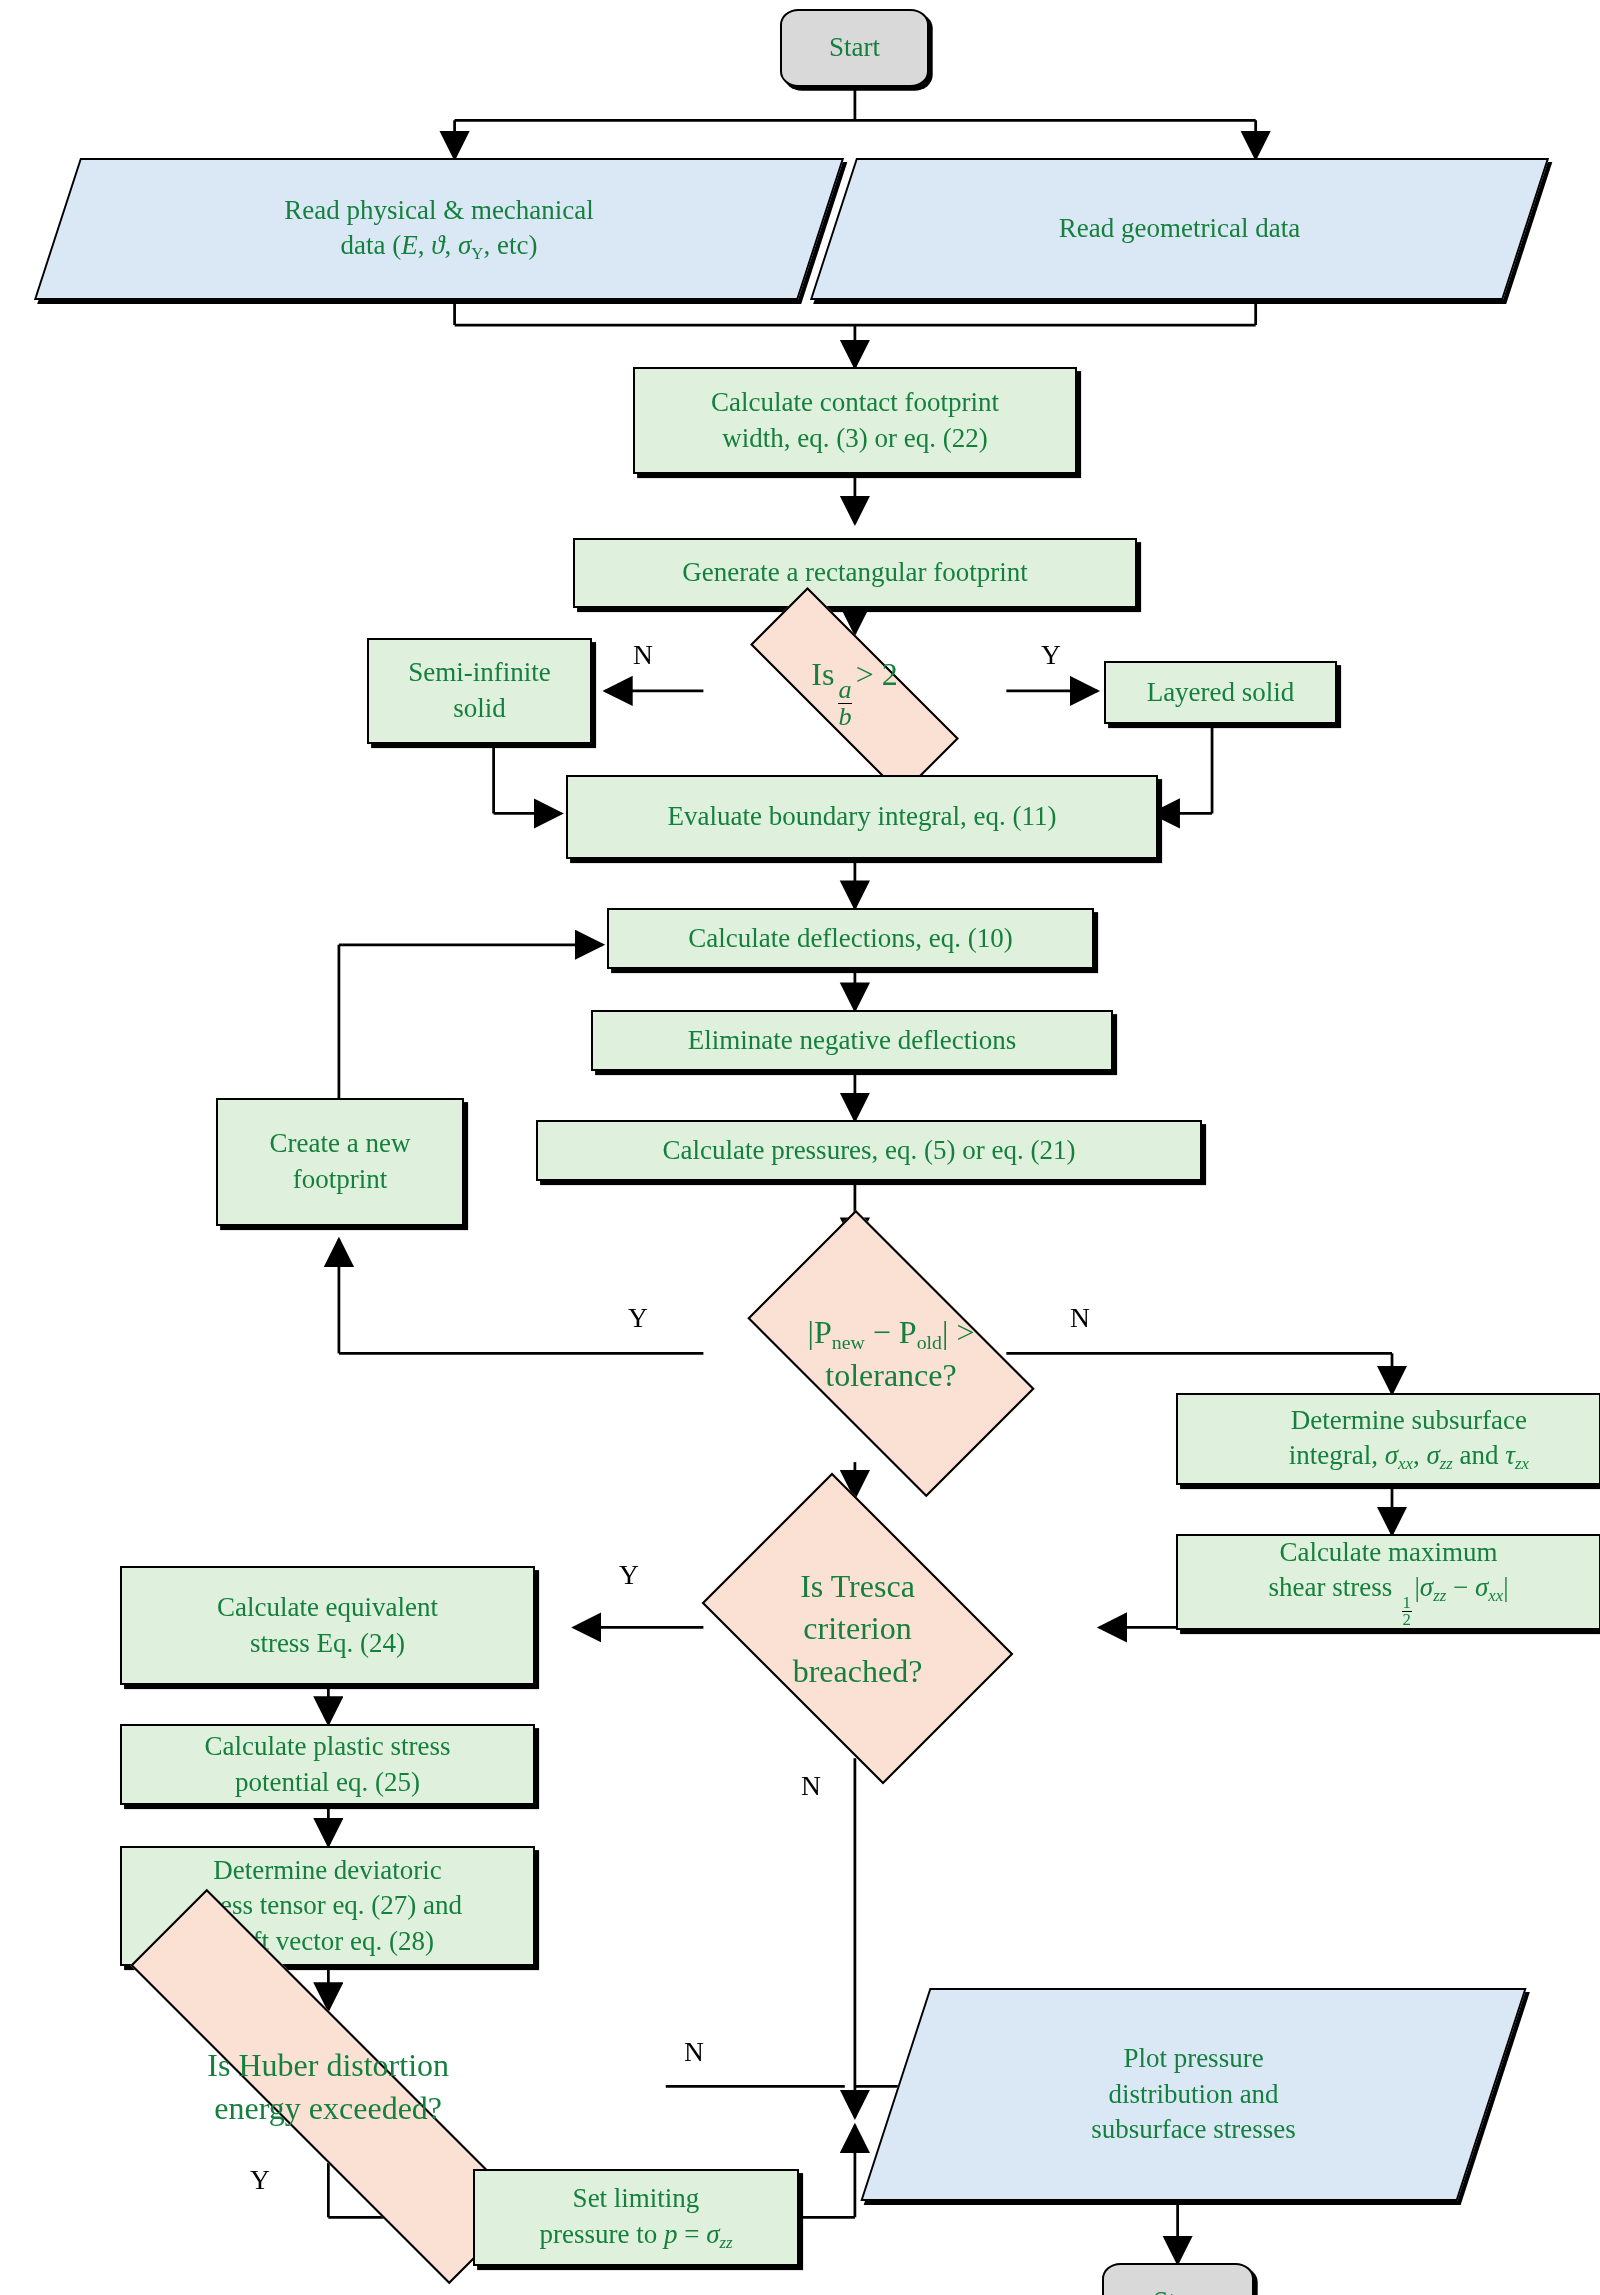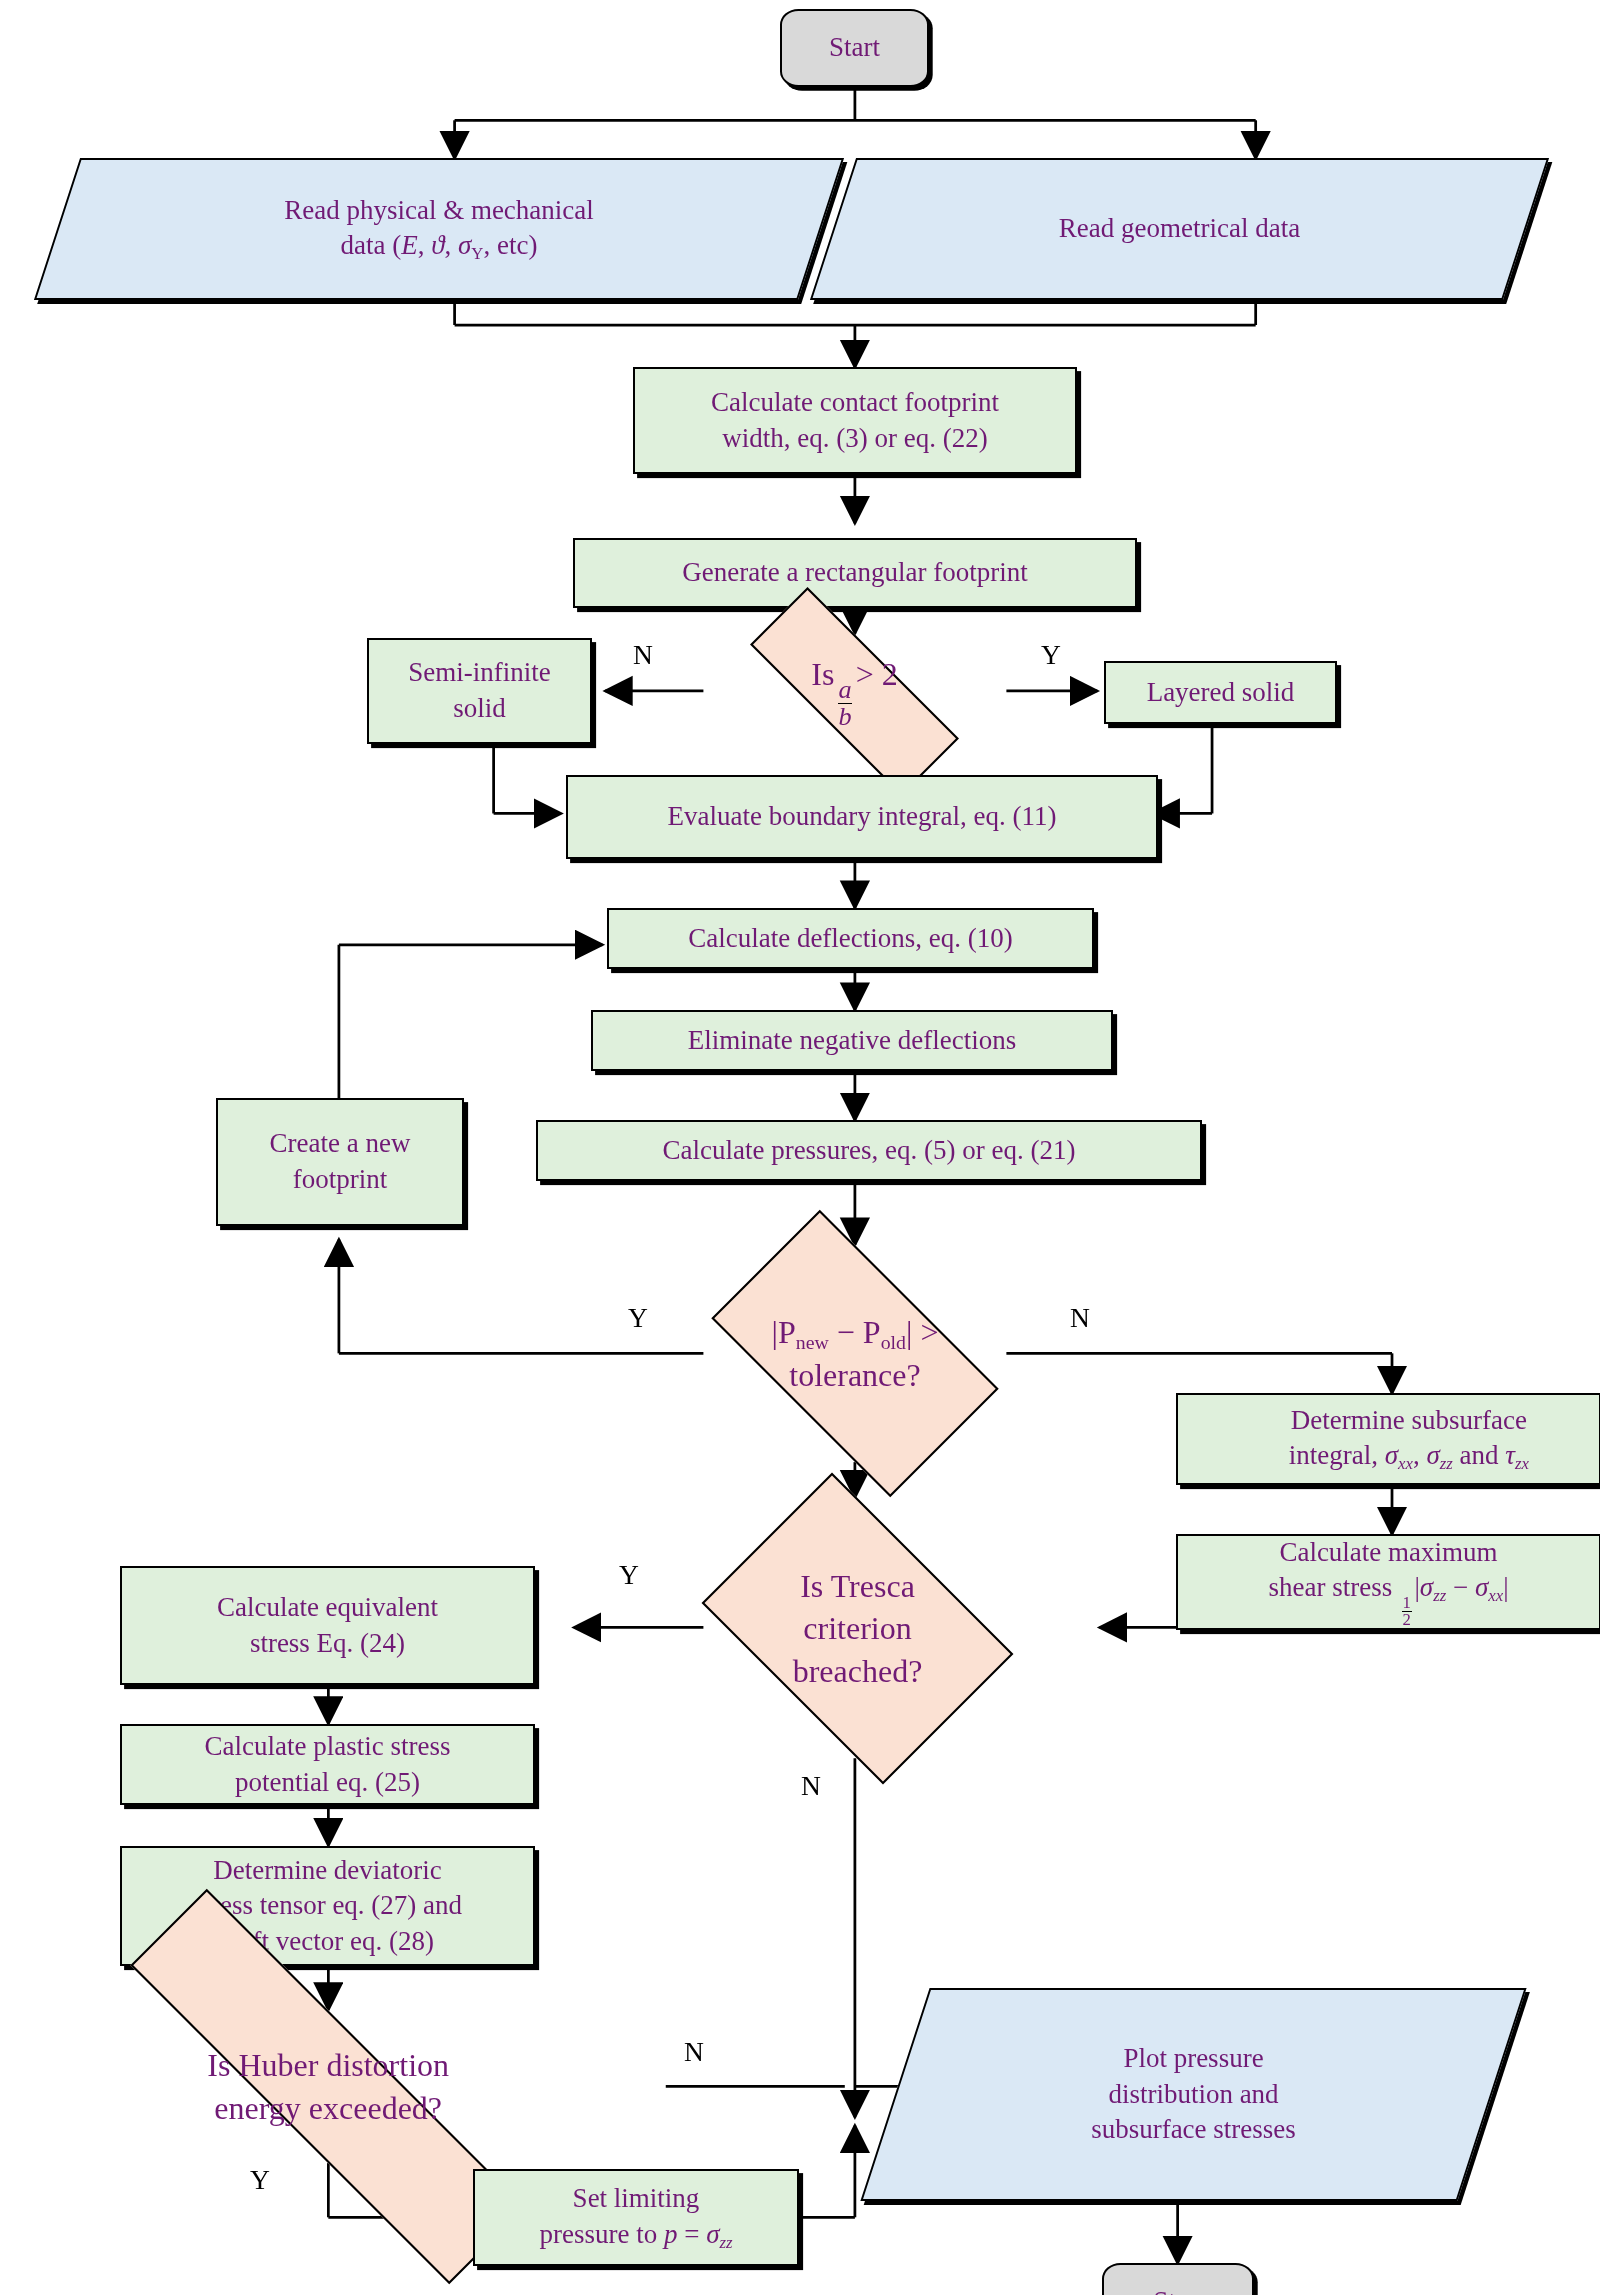--- a/index.html
+++ b/index.html
@@ -21,21 +21,21 @@
     width: 1601px;
     height: 2372px;
     pointer-events: none;
   }
   .node {
     position: absolute;
     display: flex;
     align-items: center;
     justify-content: center;
     text-align: center;
-    color: #701a75;
+    color: #15803d;
     line-height: 1.32;
   }
   
   .proc {
     background: #dff0dc;
     border: 2.8px solid #000;
     box-shadow: 4.1px 4.1px 0 0 #000;
     font-size: 27px;
     padding: 2.8px 7.3px;
   }
@@ -255,21 +255,21 @@
     <span>Calculate pressures, eq. (5) or eq. (21)</span>
   </div>
 
   <div class="node proc" style="left:216px; top:1098px; width:248px; height:128px;">
     <span>
       <span>Create a new</span><br>
       <span>footprint</span>
     </span>
   </div>
 
-  <div class="node dec" style="left:676px; top:1245px; width:358px; height:217px;">
+  <div class="node dec" style="left:712px; top:1245px; width:358px; height:217px;">
     <span class="dshape"></span>
     <span class="dlabel">
       <span class="nowrap"><span>|P</span><sub>new</sub><span> − P</span><sub>old</sub><span>| &gt;</span></span><br>
       <span>tolerance?</span>
     </span>
   </div>
 
   <div class="node proc" style="left:1176px; top:1393px; width:425px; height:92px;padding-left:48px;">
     <span>
       <span>Determine subsurface</span><br>

